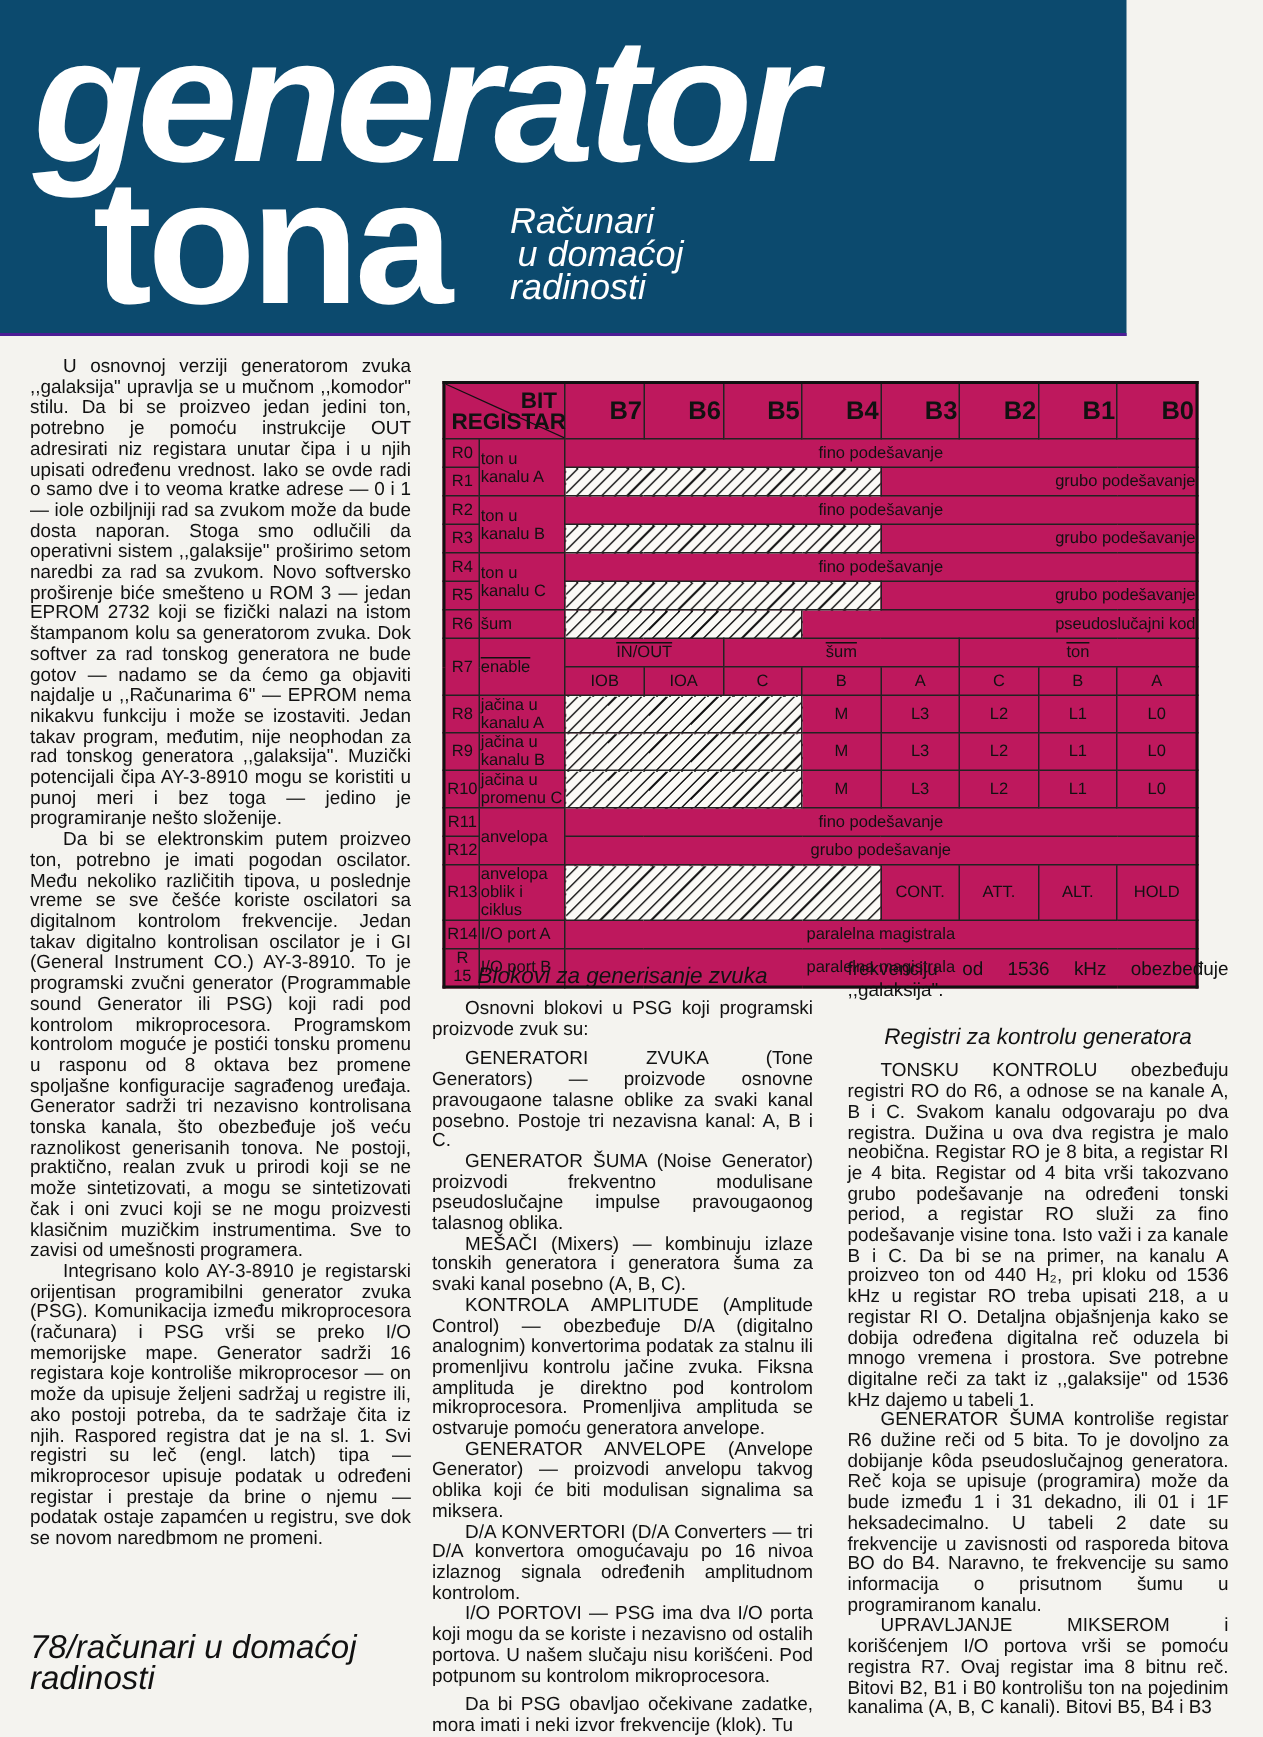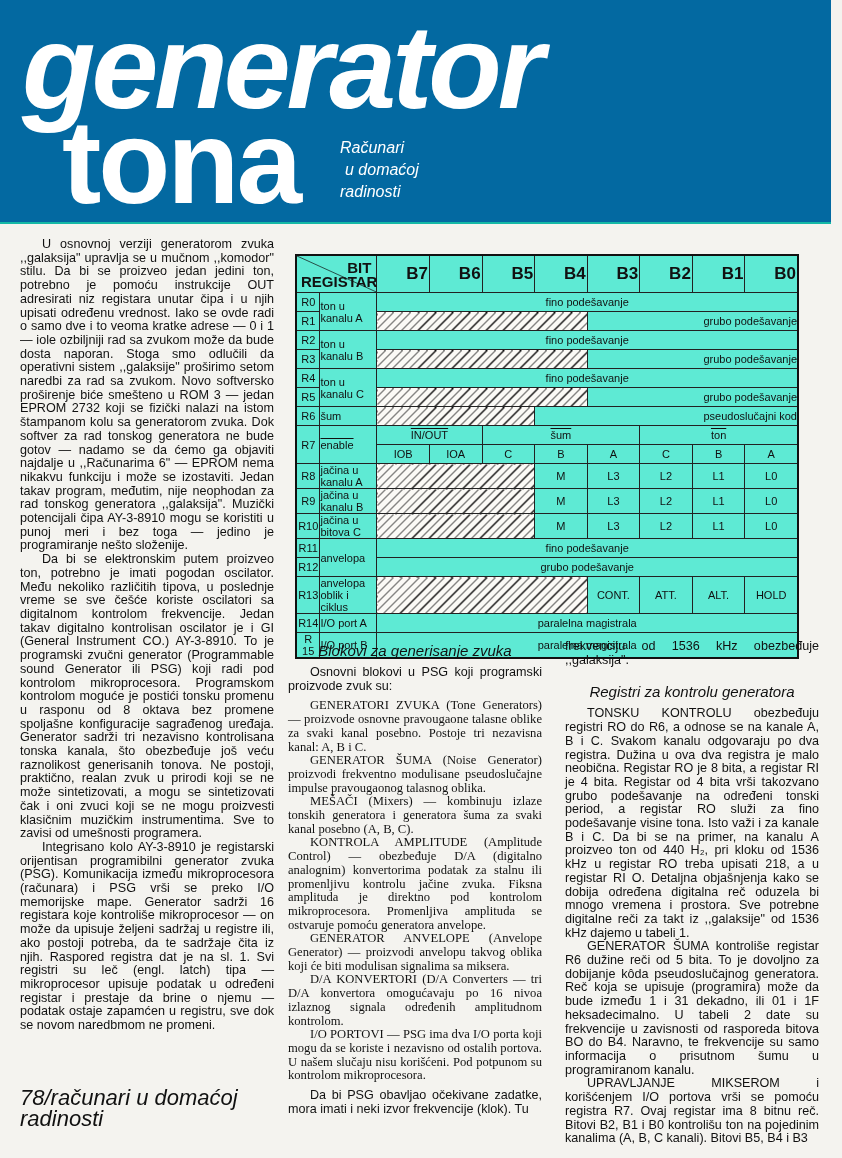--- a/index.html
+++ b/index.html
@@ -1,56 +1,56 @@
 <!DOCTYPE html>
 <html><head>
 <meta charset="utf-8">
 <style>
   html, body { margin: 0; padding: 0; }
   body {
     width: 842px; height: 1158px; background: #f4f3ef; position: relative; overflow: hidden;
     font-family: "Liberation Sans", sans-serif; color: #111;
   }
   .masthead {
-    position: absolute; left: 0; top: 0; width: 831px; height: 222px; background: #0369a1;
-    border-bottom: 2px solid #14b8a6;
+    position: absolute; left: 0; top: 0; width: 751px; height: 222px; background: #0c4a6e;
+    border-bottom: 2px solid #4c1d95;
   }
   .title-1 {
     position: absolute; left: 22px; top: 8px; color: #fff; font-weight: bold; font-style: italic;
     font-size: 118px; letter-spacing: -4px; line-height: 1; transform: scaleX(1.02); transform-origin: left;
   }
   .title-2 {
     position: absolute; left: 62px; top: 103px; color: #fff; font-weight: bold; 
     font-size: 118px; letter-spacing: -3px; line-height: 1;
   }
   .subtitle {
     position: absolute; left: 340px; top: 137px; color: #fff; font-style: italic;
-    font-size: 16px; line-height: 22px;
+    font-size: 24px; line-height: 22px;
   }
   .subtitle div:nth-child(2) { padding-left: 5px; }
   .subtitle div:nth-child(3) { padding-left: 0px; }
 
   .col { position: absolute; font-size: 12.6px; line-height: 13.7px; text-align: justify; }
   .col p { margin: 0; text-indent: 22px; }
   .col p.noindent { text-indent: 0; }
   .col1 { left: 20px; top: 238px; width: 254px; }
   .col2 { left: 288px; top: 640px; width: 254px; }
   .col3 { left: 565px; top: 640px; width: 254px; }
   .heading { font-style: italic; font-size: 15px; line-height: 22px; margin: 8px 0 4px 0; text-align: center; }
   .col2 .heading { margin-top: 0; }
-  .block-item { text-indent: 0; font-family: Liberation Serif, serif; }
+  .block-item { text-indent: 0; }
   .gap { height: 6px; }
   .footer {
     position: absolute; left: 20px; top: 1087px; font-style: italic; font-size: 22px; line-height: 21px;
   }
 
   
   .regtable {
     position: absolute; left: 295px; top: 254px; width: 504px; border-collapse: collapse;
-    border: 2px solid #111; font-size: 11px; background: #5eead4;
+    border: 2px solid #111; font-size: 11px; background: #be185d;
   }
   .regtable td { border: 1px solid #222; padding: 0; height: 18px; text-align: center; vertical-align: middle; }
   .regtable td.rn { width: 38px; }
   .regtable td.desc { text-align: left; width: 132px; }
   .regtable td.bit { font-weight: bold; font-size: 17px; height: 36px; width: 36px; padding-left: 28px; }
   .regtable td.corner { position: relative; height: 36px; }
   .corner svg { position: absolute; left: 0; top: 0; width: 100%; height: 100%; }
   .corner .lbl-bit { position: absolute; right: 5px; top: 3px; font-weight: bold; font-size: 15px; }
   .corner .lbl-reg { position: absolute; left: 4px; bottom: 2px; font-weight: bold; font-size: 15px; }
   .hatch {
@@ -178,21 +178,21 @@
     <td colspan="3" class="hatch"></td>
     <td>M</td>
     <td>L3</td>
     <td>L2</td>
     <td>L1</td>
     <td>L0</td>
   </tr>
 
   <tr>
     <td class="rn">R10</td>
-    <td class="desc">jačina u bitova C</td>
+    <td class="desc">jačina u promenu C</td>
     <td colspan="3" class="hatch"></td>
     <td>M</td>
     <td>L3</td>
     <td>L2</td>
     <td>L1</td>
     <td>L0</td>
   </tr>
 
   <tr>
     <td class="rn">R11</td>

